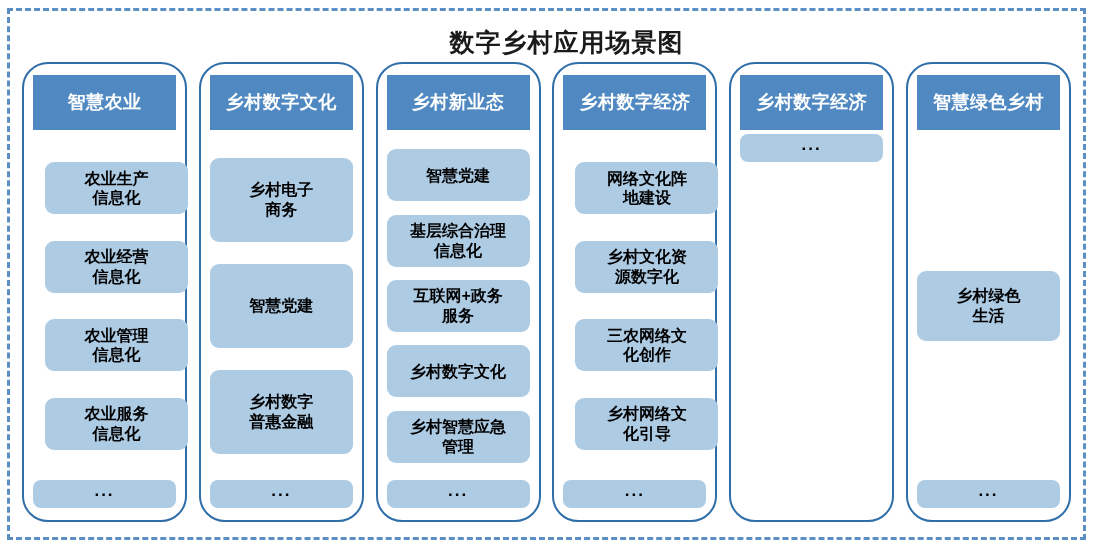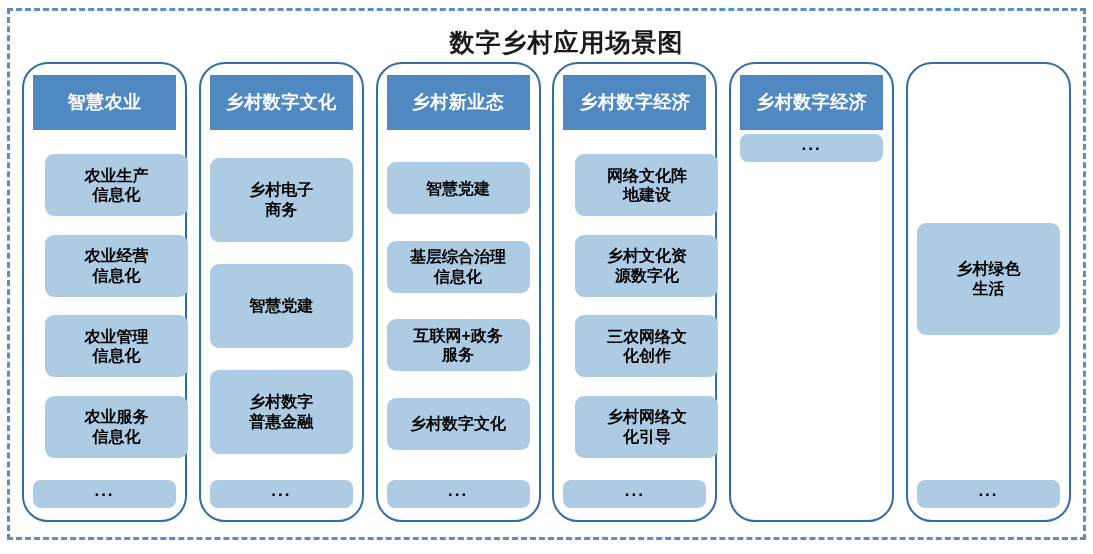--- a/index.html
+++ b/index.html
@@ -120,23 +120,23 @@
     display: flex;
     align-items: center;
     justify-content: center;
     flex: none;
     margin-top: 4px;
     box-sizing: border-box;
     padding-bottom: 7px;
   }
   
   .column[data-count="2"] .items { justify-content: space-around; }
-  .column[data-count="2"] .item { height: 112px; }
+  .column[data-count="2"] .item { height: 70px; }
   .column[data-count="3"] .item { height: 84px; }
-  .column[data-count="4"] .item { height: 62px; margin-left: 24px; }
+  .column[data-count="4"] .item { height: 52px; margin-left: 24px; }
   .column[data-count="5"] .item { height: 52px; text-align: center; }
 </style>
 </head>
 <body>
 
 <div id="canvas">
 
   <div id="outer-frame"></div>
 
   <div id="diagram-title">数字乡村应用场景图</div>
@@ -161,38 +161,40 @@
         </div>
         <div class="ellipsis-item">...</div>
       </div>
       <div class="column" data-count="5">
         <div class="col-header">乡村新业态</div>
         <div class="items">
           <div class="item">智慧党建</div>
           <div class="item">基层综合治理<br>信息化</div>
           <div class="item">互联网+政务<br>服务</div>
           <div class="item">乡村数字文化</div>
+          <div class="item">乡村智慧应急<br>管理</div>
         </div>
         <div class="ellipsis-item">...</div>
       </div>
       <div class="column" data-count="4">
         <div class="col-header">乡村数字经济</div>
         <div class="items">
           <div class="item">网络文化阵<br>地建设</div>
           <div class="item">乡村文化资<br>源数字化</div>
           <div class="item">三农网络文<br>化创作</div>
           <div class="item">乡村网络文<br>化引导</div>
         </div>
         <div class="ellipsis-item">...</div>
       </div>
       <div class="column" data-count="5">
         <div class="col-header">乡村数字经济</div>
         <div class="ellipsis-item">...</div>
       </div>
       <div class="column" data-count="2">
+        <div class="col-header">智慧绿色乡村</div>
         <div class="items">
           <div class="item">乡村绿色<br>生活</div>
         </div>
         <div class="ellipsis-item">...</div>
       </div>
     </div>
 
 </div>
 
 </body></html>

